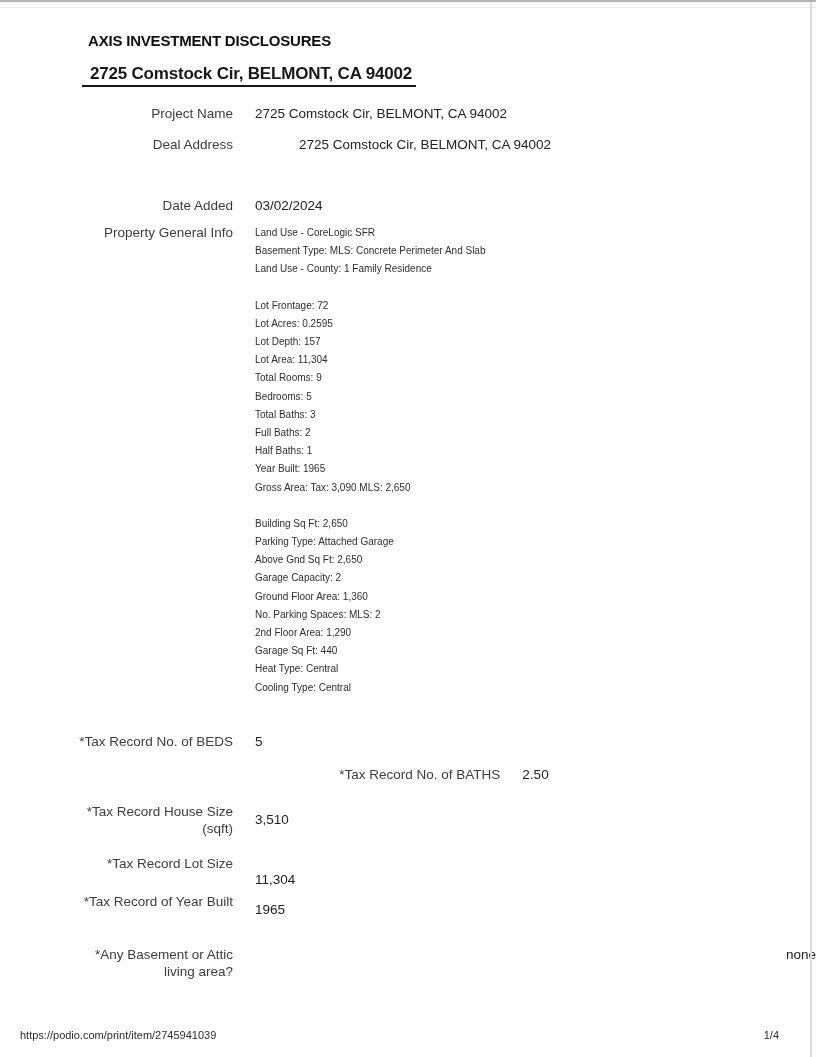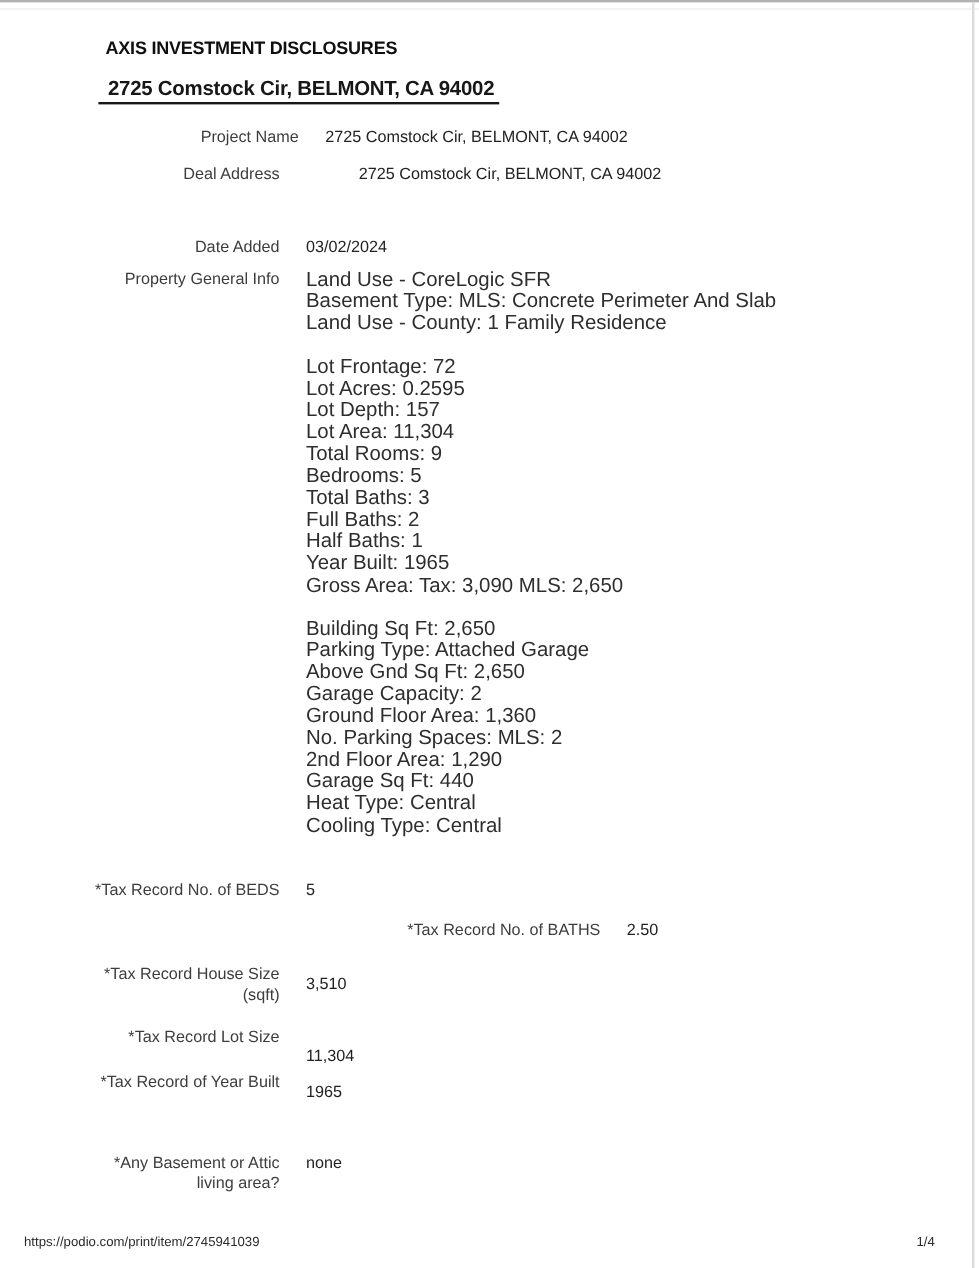--- a/index.html
+++ b/index.html
@@ -43,37 +43,37 @@
     text-align:right;
     font-size:13.5px; color:#3d3d3d;
     line-height:17px;
     white-space:pre-line;
   }
   .value {
     margin-left:22px;
     font-size:13.5px; color:#222;
     line-height:17px;
   }
-  .row-project { margin-top:18px;padding-left:16px; }
+  .row-project { margin-top:18px; }
   .row-deal    { margin-top:14px;gap:44px; }
   .row-date    { margin-top:44px; }
   .row-info    { margin-top:10px; }
   .info-group {
-    font-size:17px; color:#2e2e2e;
+    font-size:10px; color:#2e2e2e;
     line-height:18.2px;
     white-space:pre-line;
     margin-bottom:18px;
   }
   .info-group:last-child { margin-bottom:0; }
   .row-beds     { margin-top:36px; }
   .row-baths    { margin-top:16px;justify-content:center; }
   .row-house    { margin-top:20px;align-items:center; }
   .row-lot      { margin-top:18px; }
   .row-year     { margin-top:5px; }
-  .row-basement { margin-top:42px; }
+  .row-basement { margin-top:28px;justify-content:space-between; }
   .value-offset-16 { margin-top:16px; }
   .value-offset-8  { margin-top:8px; }
   .footer {
     position:absolute; left:20px; right:37px; bottom:16px;
     display:flex; justify-content:space-between; align-items:center;
     font-size:11px; color:#2b2b2b;
   }
 </style>
 </head>
 <body>

